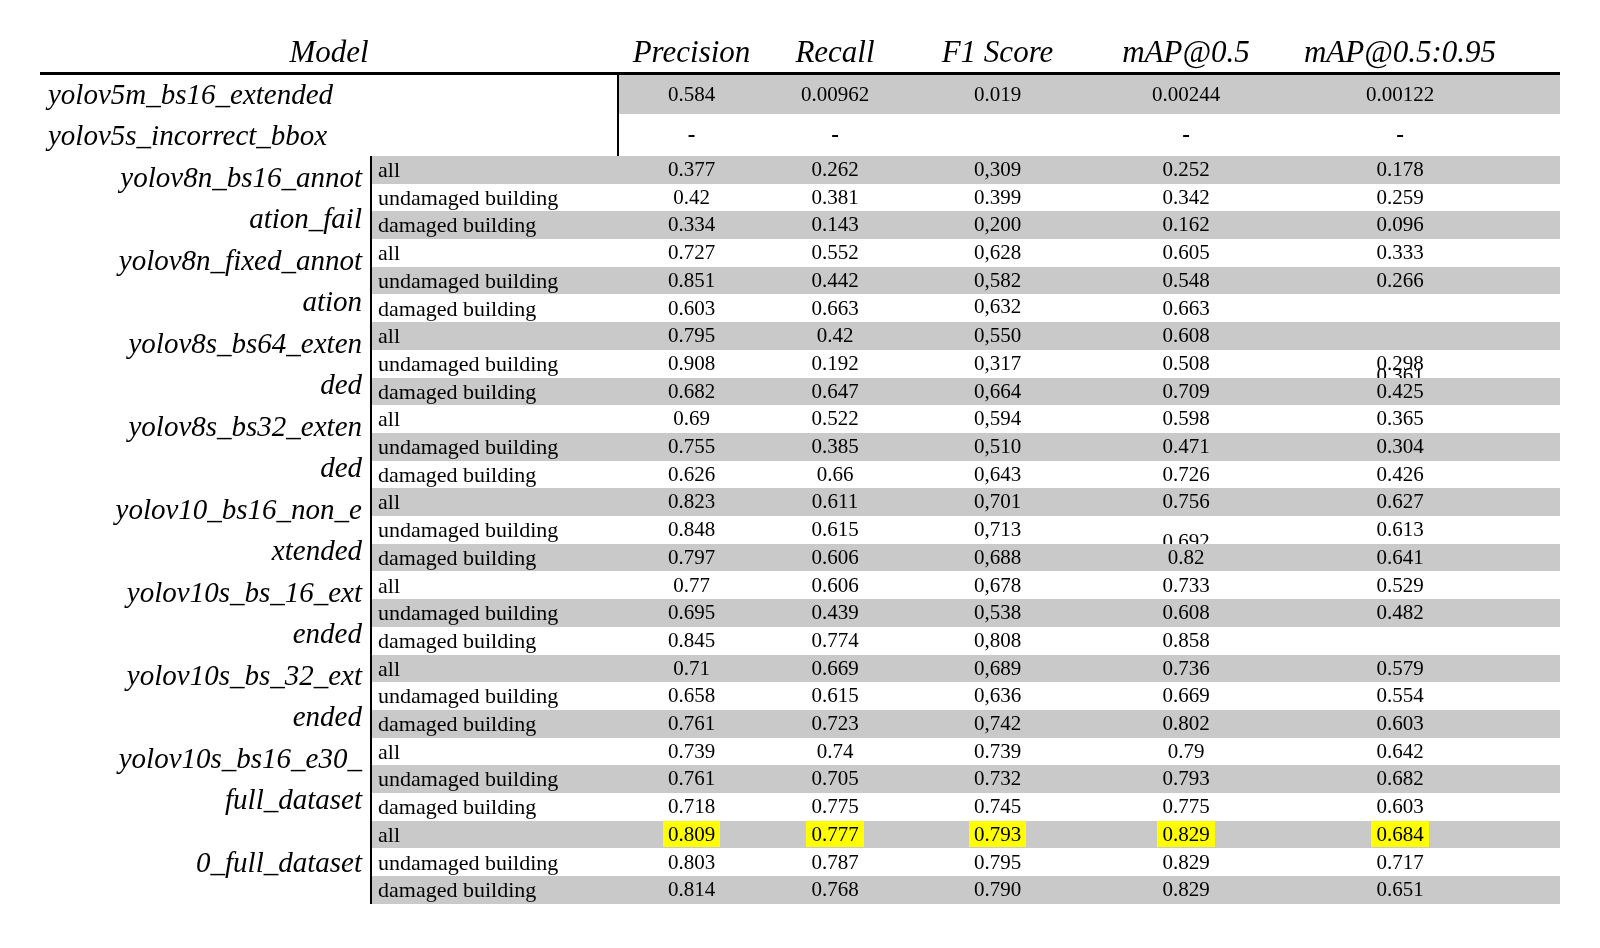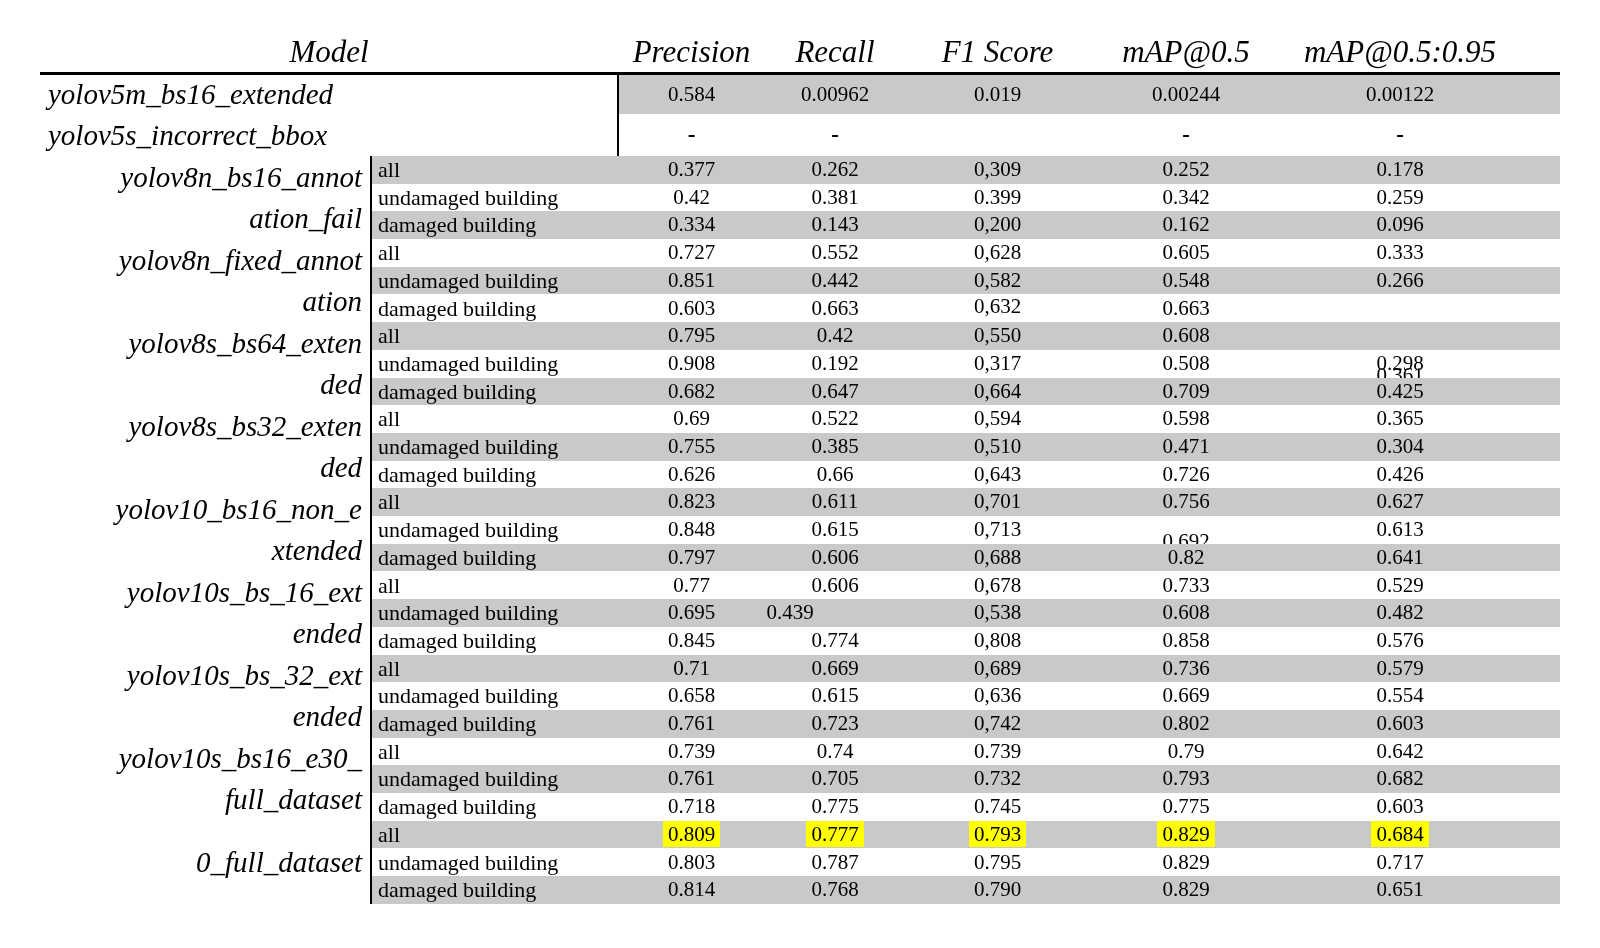--- a/index.html
+++ b/index.html
@@ -177,30 +177,29 @@
     </div>
     <div class="class-cell" style="left: 378px; top: 571.5px; width: 232px; height: 27.7px; line-height: 27.7px;">all</div>
     <div class="val-cell" style="left: 618px; top: 571.5px; width: 147px; height: 27.7px; line-height: 27.7px;"><span>0.77</span></div>
     <div class="val-cell" style="left: 765px; top: 571.5px; width: 140px; height: 27.7px; line-height: 27.7px;"><span>0.606</span></div>
     <div class="val-cell" style="left: 905px; top: 571.5px; width: 185px; height: 27.7px; line-height: 27.7px;"><span>0,678</span></div>
     <div class="val-cell" style="left: 1090px; top: 571.5px; width: 192px; height: 27.7px; line-height: 27.7px;"><span>0.733</span></div>
     <div class="val-cell" style="left: 1282px; top: 571.5px; width: 236px; height: 27.7px; line-height: 27.7px;"><span>0.529</span></div>
     <div class="band" style="left: 372px; top: 599.2px; width: 1188px; height: 27.7px; background: rgb(201, 201, 201);"></div>
     <div class="class-cell" style="left: 378px; top: 599.2px; width: 232px; height: 27.7px; line-height: 27.7px;">undamaged building</div>
     <div class="val-cell" style="left: 618px; top: 599.2px; width: 147px; height: 27.7px; line-height: 27.7px;"><span>0.695</span></div>
-    <div class="val-cell" style="left: 720px; top: 599.2px; width: 140px; height: 31px; line-height: 27.7px; text-align: center;"><span>0.439</span></div>
+    <div class="val-cell" style="left: 765px; top: 599.2px; width: 140px; height: 31px; line-height: 27.7px; text-align: center;"><span>0.439</span></div>
     <div class="val-cell" style="left: 905px; top: 599.2px; width: 185px; height: 27.7px; line-height: 27.7px;"><span>0,538</span></div>
     <div class="val-cell" style="left: 1090px; top: 599.2px; width: 192px; height: 27.7px; line-height: 27.7px;"><span>0.608</span></div>
     <div class="val-cell" style="left: 1282px; top: 599.2px; width: 236px; height: 27.7px; line-height: 27.7px;"><span>0.482</span></div>
     <div class="class-cell" style="left: 378px; top: 626.9px; width: 232px; height: 27.7px; line-height: 27.7px;">damaged building</div>
     <div class="val-cell" style="left: 618px; top: 626.9px; width: 147px; height: 27.7px; line-height: 27.7px;"><span>0.845</span></div>
     <div class="val-cell" style="left: 765px; top: 626.9px; width: 140px; height: 27.7px; line-height: 27.7px;"><span>0.774</span></div>
     <div class="val-cell" style="left: 905px; top: 626.9px; width: 185px; height: 27.7px; line-height: 27.7px;"><span>0,808</span></div>
     <div class="val-cell" style="left: 1090px; top: 626.9px; width: 192px; height: 27.7px; line-height: 27.7px;"><span>0.858</span></div>
-    <div class="val-cell" style="left: 1282px; top: 626.9px; width: 236px; height: 27.7px; line-height: 27.7px;"><span>0.576</span></div>
     <div class="model-group" style="left: 40px; top: 654.6px; width: 322px; height: 83.1px;">
       <div>yolov10s_bs_32_ext</div>
       <div>ended</div>
     </div>
     <div class="band" style="left: 372px; top: 654.6px; width: 1188px; height: 27.7px; background: rgb(201, 201, 201);"></div>
     <div class="class-cell" style="left: 378px; top: 654.6px; width: 232px; height: 27.7px; line-height: 27.7px;">all</div>
     <div class="val-cell" style="left: 618px; top: 654.6px; width: 147px; height: 27.7px; line-height: 27.7px;"><span>0.71</span></div>
     <div class="val-cell" style="left: 765px; top: 654.6px; width: 140px; height: 27.7px; line-height: 27.7px;"><span>0.669</span></div>
     <div class="val-cell" style="left: 905px; top: 654.6px; width: 185px; height: 27.7px; line-height: 27.7px;"><span>0,689</span></div>
     <div class="val-cell" style="left: 1090px; top: 654.6px; width: 192px; height: 27.7px; line-height: 27.7px;"><span>0.736</span></div>

